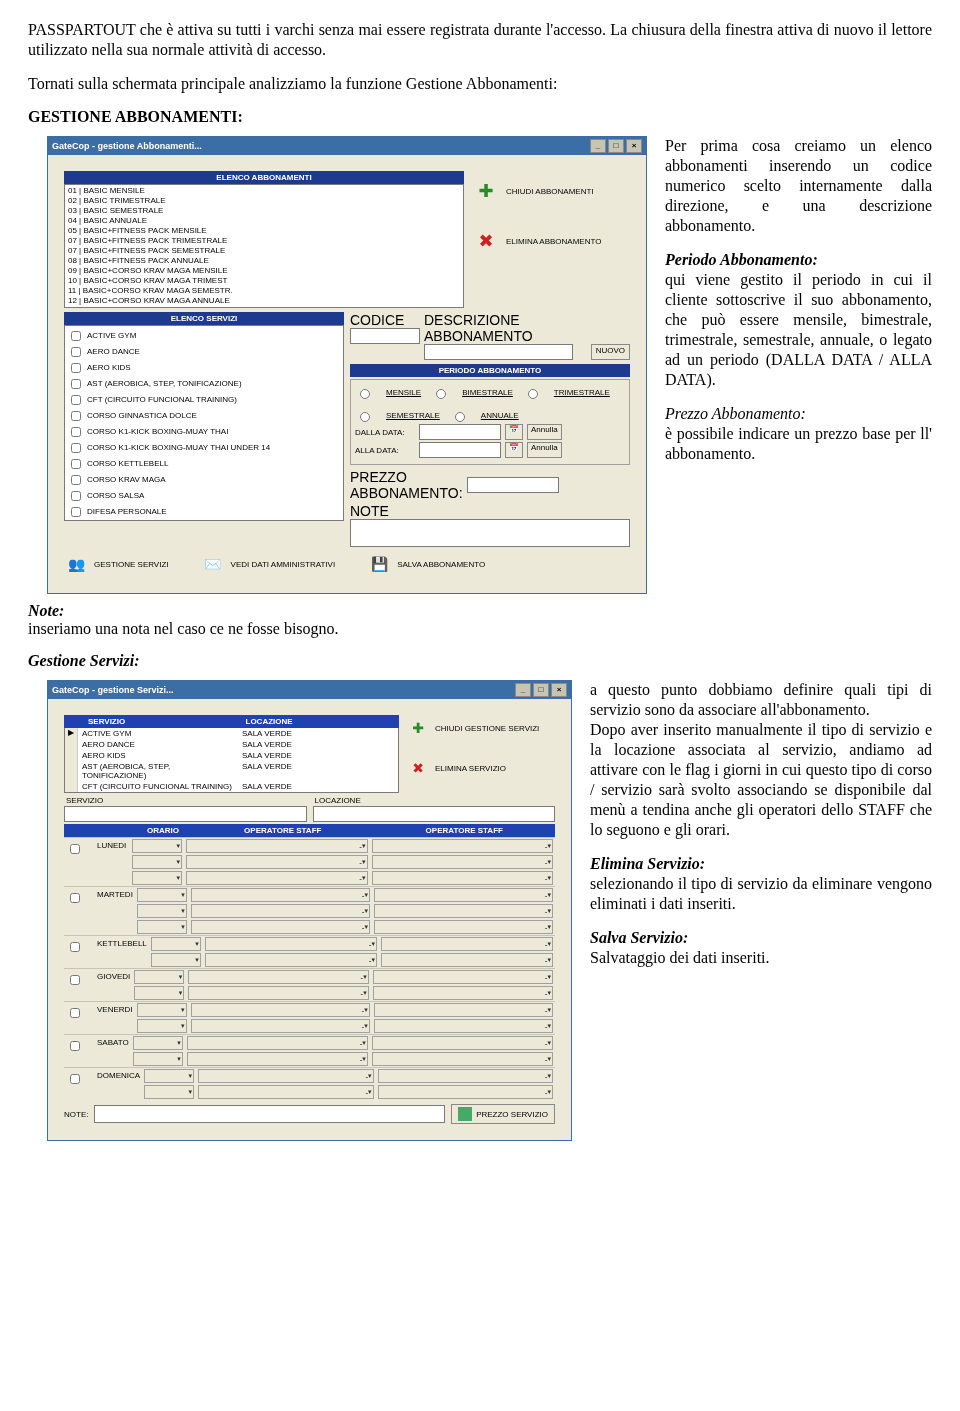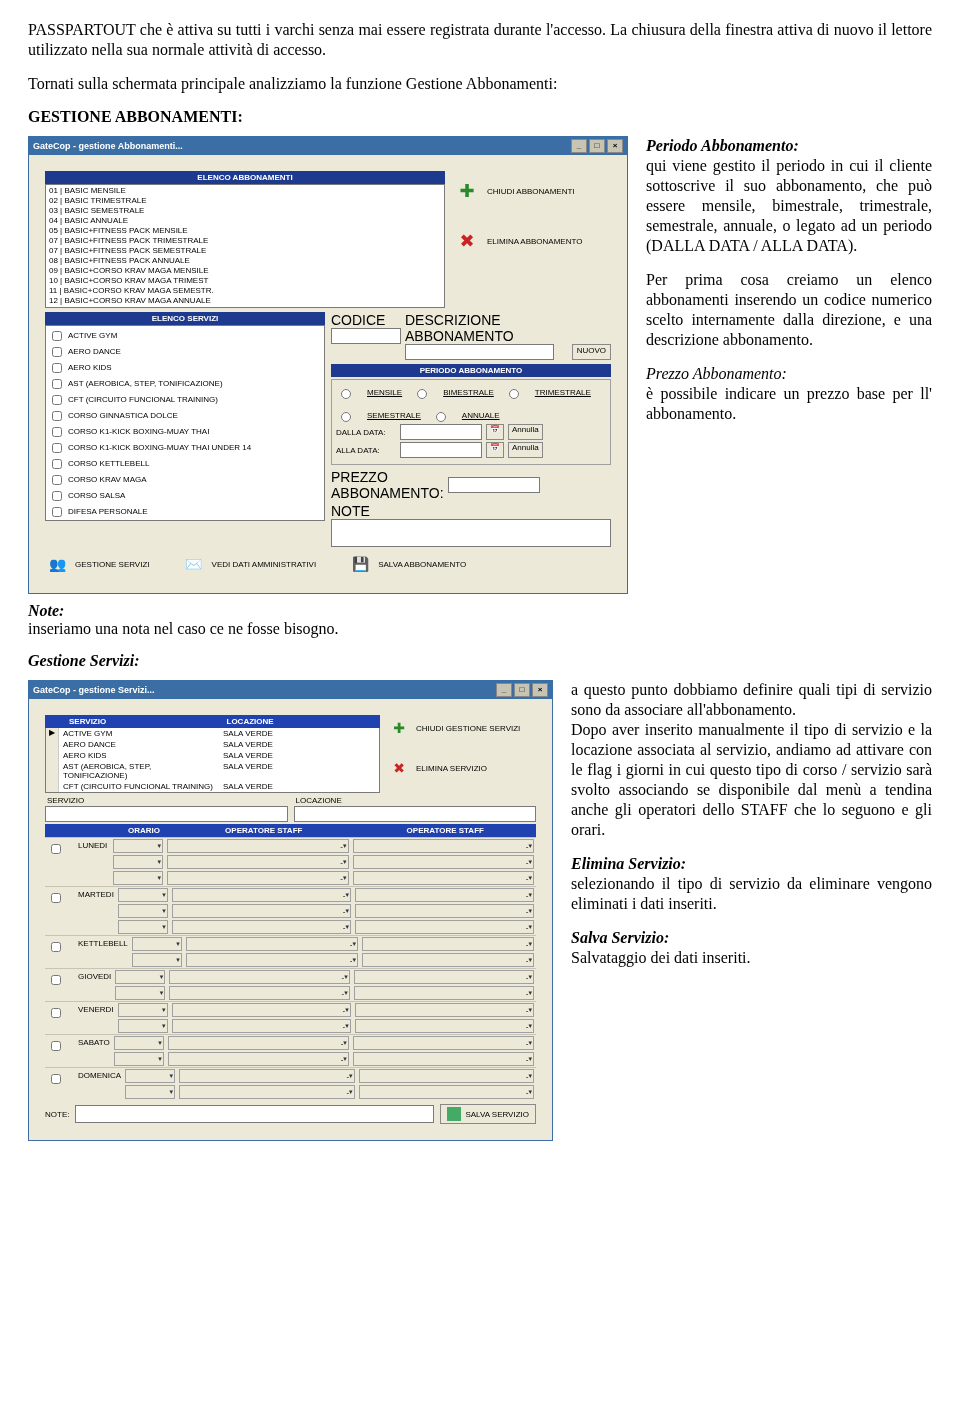--- a/index.html
+++ b/index.html
@@ -33,20 +33,21 @@
   .section-wrap .text-col { flex: 1 1 auto; text-align: justify; }
 
   
   .win {
     border: 1px solid #3a6ea5;
     font-family: Tahoma, Arial, sans-serif;
     font-size: 9px;
     background: #ece9d8;
     color: #000;
     box-sizing: border-box;
+    margin-left: 19px;
   }
   .win-title {
     background: linear-gradient(#3a6ea5, #3a6ea5);
     color: #fff;
     font-weight: bold;
     padding: 2px 4px;
     display: flex;
     justify-content: space-between;
     align-items: center;
   }
@@ -352,23 +353,23 @@
           <div class="ico-btn">
             <span class="ico-box">💾</span>
             <span>SALVA ABBONAMENTO</span>
           </div>
         </div>
       </div>
     </div>
   </div>
 
   <div class="text-col">
+    <p class="doc-para">Per prima cosa creiamo un elenco abbonamenti inserendo un codice numerico scelto internamente dalla direzione, e una descrizione abbonamento.</p>
     <p class="doc-para"><span class="bold italic">Periodo Abbonamento:</span><br>
       <span>qui viene gestito il periodo in cui il cliente sottoscrive il suo abbonamento, che può essere mensile, bimestrale, trimestrale, semestrale, annuale, o legato ad un periodo (DALLA DATA / ALLA DATA).</span></p>
-    <p class="doc-para">Per prima cosa creiamo un elenco abbonamenti inserendo un codice numerico scelto internamente dalla direzione, e una descrizione abbonamento.</p>
     <p class="doc-para"><span class="italic">Prezzo Abbonamento:</span><br>
       <span>è possibile indicare un prezzo base per ll' abbonamento.</span></p>
   </div>
 </div>
 
 <p style="margin:6px 0 2px 0;"><span class="bold italic">Note:</span><br>
 <span>inseriamo una nota nel caso ce ne fosse bisogno.</span></p>
 
 <p class="doc-heading italic" style="font-weight:bold;">Gestione Servizi:</p>
 
@@ -617,21 +618,21 @@
                 </div>
               </div>
             </div>
           </div>
 
         <div class="serv-note">
           <span>NOTE:</span>
           <div class="inset-box"></div>
           <div class="save-btn">
             <span class="disk"></span>
-            <span>SALVA SERVIZIO</span>
+            <span>PREZZO SERVIZIO</span>
           </div>
         </div>
       </div>
     </div>
   </div>
 
   <div class="text-col">
     <p class="doc-para" style="margin-top:0;">
       <span>a questo punto dobbiamo definire quali tipi di servizio sono da associare all'abbonamento.</span><br>
       <span>Dopo aver inserito manualmente il tipo di servizio e la locazione associata al servizio, andiamo ad attivare con le flag i giorni in cui questo tipo di corso / servizio sarà svolto associando se disponibile dal menù a tendina anche gli operatori dello STAFF che lo seguono e gli orari.</span>

